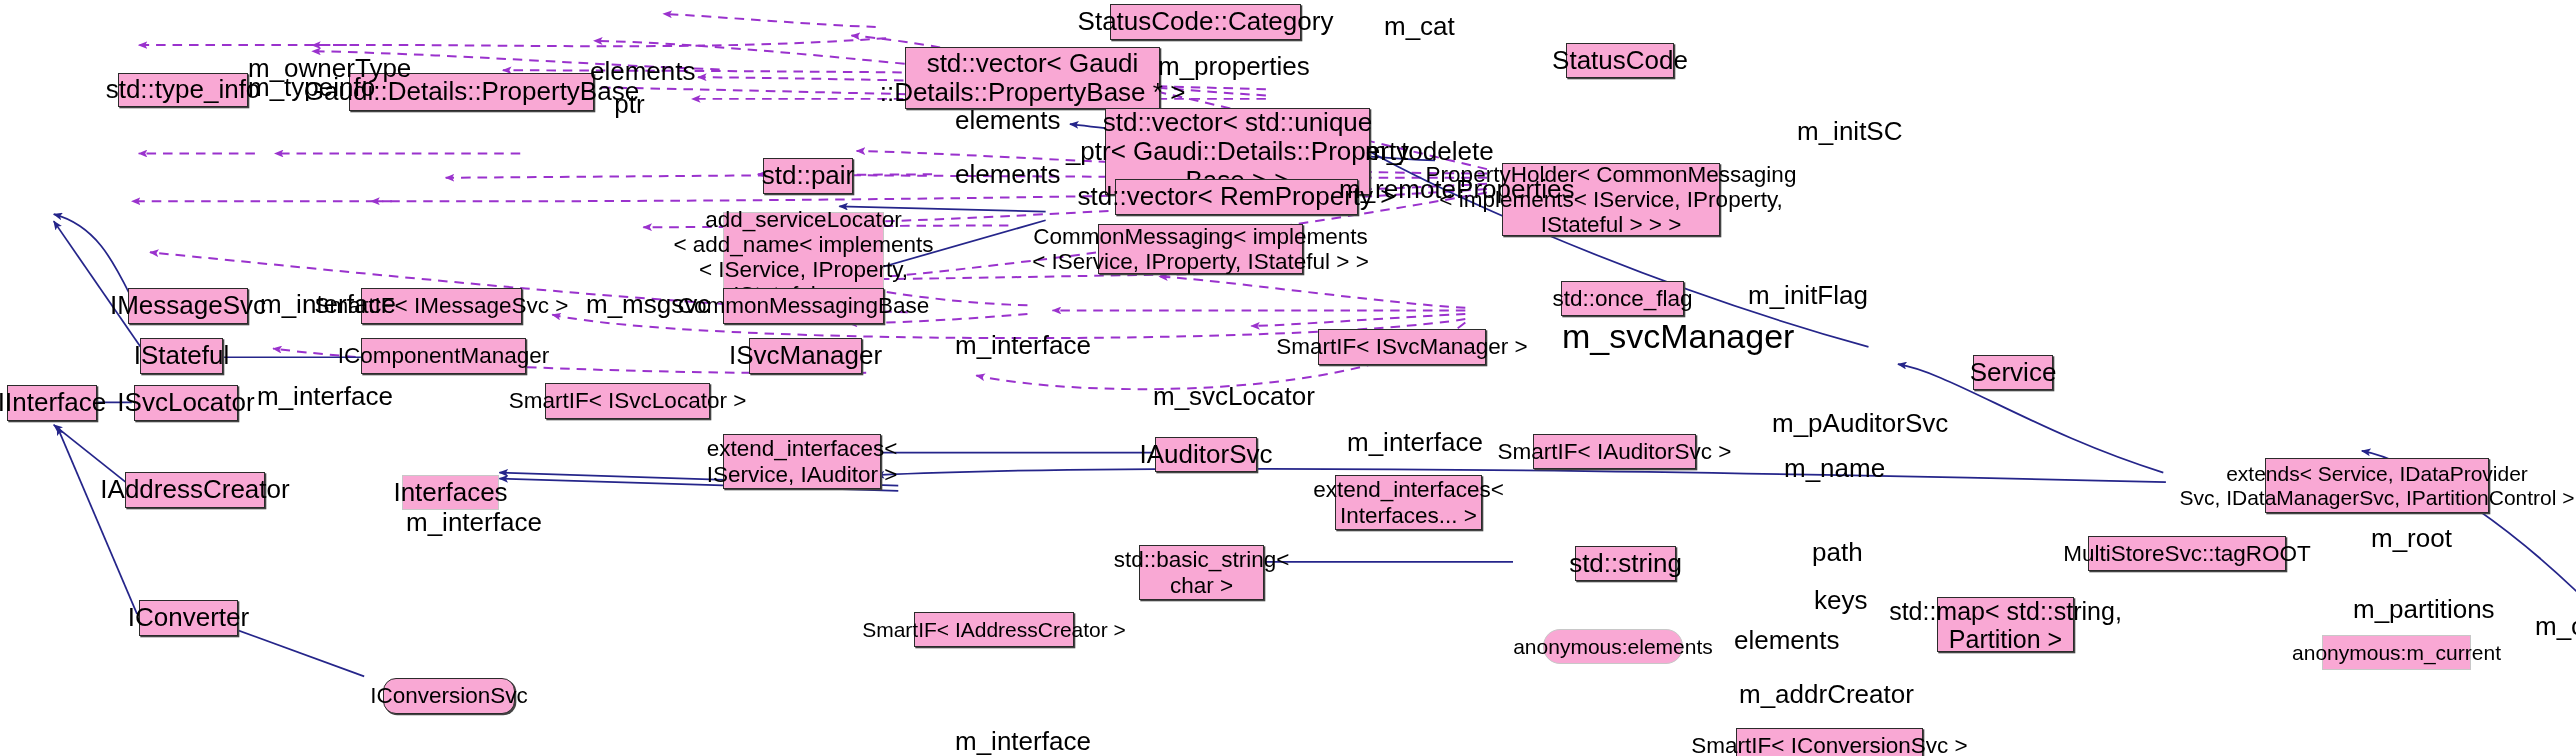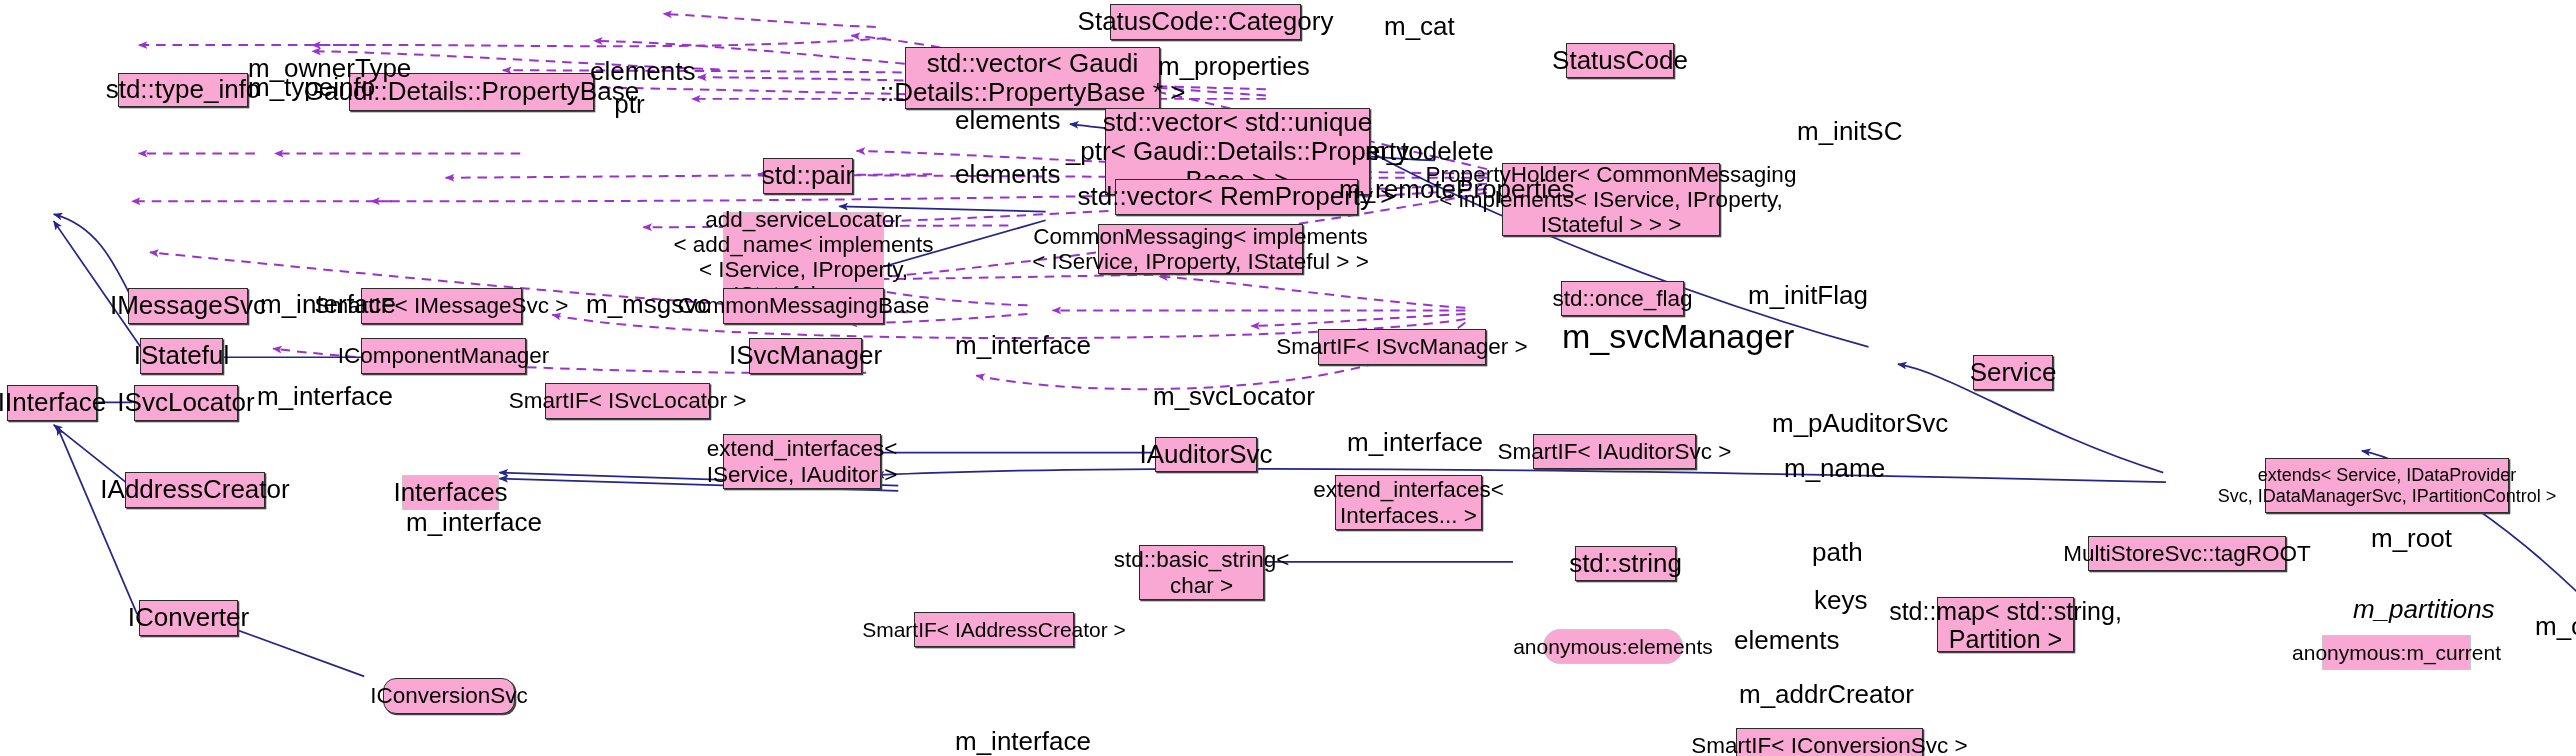--- a/index.html
+++ b/index.html
@@ -204,21 +204,21 @@
   <div class="node" style="left: 545px; top: 383px; width: 165px; height: 36px; font-size: 22.5px;"><span>SmartIF&lt; ISvcLocator &gt;</span></div>
   <div class="node" style="left: 1973px; top: 355px; width: 80px; height: 35px; font-size: 26px;"><span>Service</span></div>
   <div class="node" style="left: 1561px; top: 281px; width: 123px; height: 35px; font-size: 22.5px;"><span>std::once_flag</span></div>
   <div class="node" style="left: 723px; top: 434px; width: 158px; height: 55px; font-size: 22.5px;"><span>extend_interfaces&lt;
 IService, IAuditor &gt;</span></div>
   <div class="node" style="left: 1155px; top: 437px; width: 102px; height: 35px; font-size: 26px;"><span>IAuditorSvc</span></div>
   <div class="node" style="left: 1533px; top: 434px; width: 163px; height: 35px; font-size: 22.5px;"><span>SmartIF&lt; IAuditorSvc &gt;</span></div>
   <div class="node plain" style="left: 402px; top: 475px; width: 97px; height: 35px; font-size: 26px;"><span>Interfaces</span></div>
   <div class="node" style="left: 1335px; top: 475px; width: 147px; height: 55px; font-size: 22.5px;"><span>extend_interfaces&lt;
 Interfaces... &gt;</span></div>
-  <div class="node" style="left: 2265px; top: 458px; width: 244px; height: 55px; font-size: 18px;"><span>extends&lt; Service, IDataProvider
+  <div class="node" style="left: 2265px; top: 458px; width: 224px; height: 55px; font-size: 21px;"><span>extends&lt; Service, IDataProvider
 Svc, IDataManagerSvc, IPartitionControl &gt;</span></div>
   <div class="node" style="left: 125px; top: 472px; width: 140px; height: 36px; font-size: 26px;"><span>IAddressCreator</span></div>
   <div class="node" style="left: 1139px; top: 545px; width: 125px; height: 55px; font-size: 22.5px;"><span>std::basic_string&lt;
 char &gt;</span></div>
   <div class="node" style="left: 1575px; top: 546px; width: 101px; height: 35px; font-size: 26px;"><span>std::string</span></div>
   <div class="node" style="left: 2088px; top: 536px; width: 198px; height: 35px; font-size: 22.5px;"><span>MultiStoreSvc::tagROOT</span></div>
   <div class="node" style="left: 1937px; top: 597px; width: 137px; height: 55px; font-size: 25px;"><span>std::map&lt; std::string,
 Partition &gt;</span></div>
   <div class="node" style="left: 139px; top: 600px; width: 99px; height: 36px; font-size: 26px;"><span>IConverter</span></div>
   <div class="node" style="left: 914px; top: 612px; width: 160px; height: 35px; font-size: 21px;"><span>SmartIF&lt; IAddressCreator &gt;</span></div>
@@ -246,20 +246,20 @@
   <div class="elabel" style="left: 1562px; top: 318px; width: 118px; font-size: 34px;">m_svcManager</div>
   <div class="elabel" style="left: 257px; top: 382px; width: 101px; font-size: 26px;">m_interface</div>
   <div class="elabel" style="left: 1153px; top: 382px; width: 111px; font-size: 26px;">m_svcLocator</div>
   <div class="elabel" style="left: 1347px; top: 428px; width: 101px; font-size: 26px;">m_interface</div>
   <div class="elabel" style="left: 1772px; top: 409px; width: 121px; font-size: 26px;">m_pAuditorSvc</div>
   <div class="elabel" style="left: 1784px; top: 454px; width: 69px; font-size: 26px;">m_name</div>
   <div class="elabel" style="left: 406px; top: 508px; width: 101px; font-size: 26px;">m_interface</div>
   <div class="elabel" style="left: 2371px; top: 524px; width: 66px; font-size: 26px;">m_root</div>
   <div class="elabel" style="left: 1812px; top: 538px; width: 49px; font-size: 26px;">path</div>
   <div class="elabel" style="left: 1814px; top: 586px; width: 49px; font-size: 26px;">keys</div>
-  <div class="elabel" style="left: 2353px; top: 595px; width: 108px; font-size: 26px; font-style: italic;">m_partitions</div>
+  <div class="elabel" style="left: 2353px; top: 595px; width: 108px; font-size: 26px;">m_partitions</div>
   <div class="elabel" style="left: 2535px; top: 612px; width: 90px; font-size: 26px;">m_current</div>
   <div class="elabel" style="left: 1734px; top: 626px; width: 83px; font-size: 26px;">elements</div>
   <div class="elabel" style="left: 1739px; top: 680px; width: 125px; font-size: 26px;">m_addrCreator</div>
   <div class="elabel" style="left: 955px; top: 727px; width: 101px; font-size: 26px;">m_interface</div>
 
 </div>
 
 
 </body></html>

